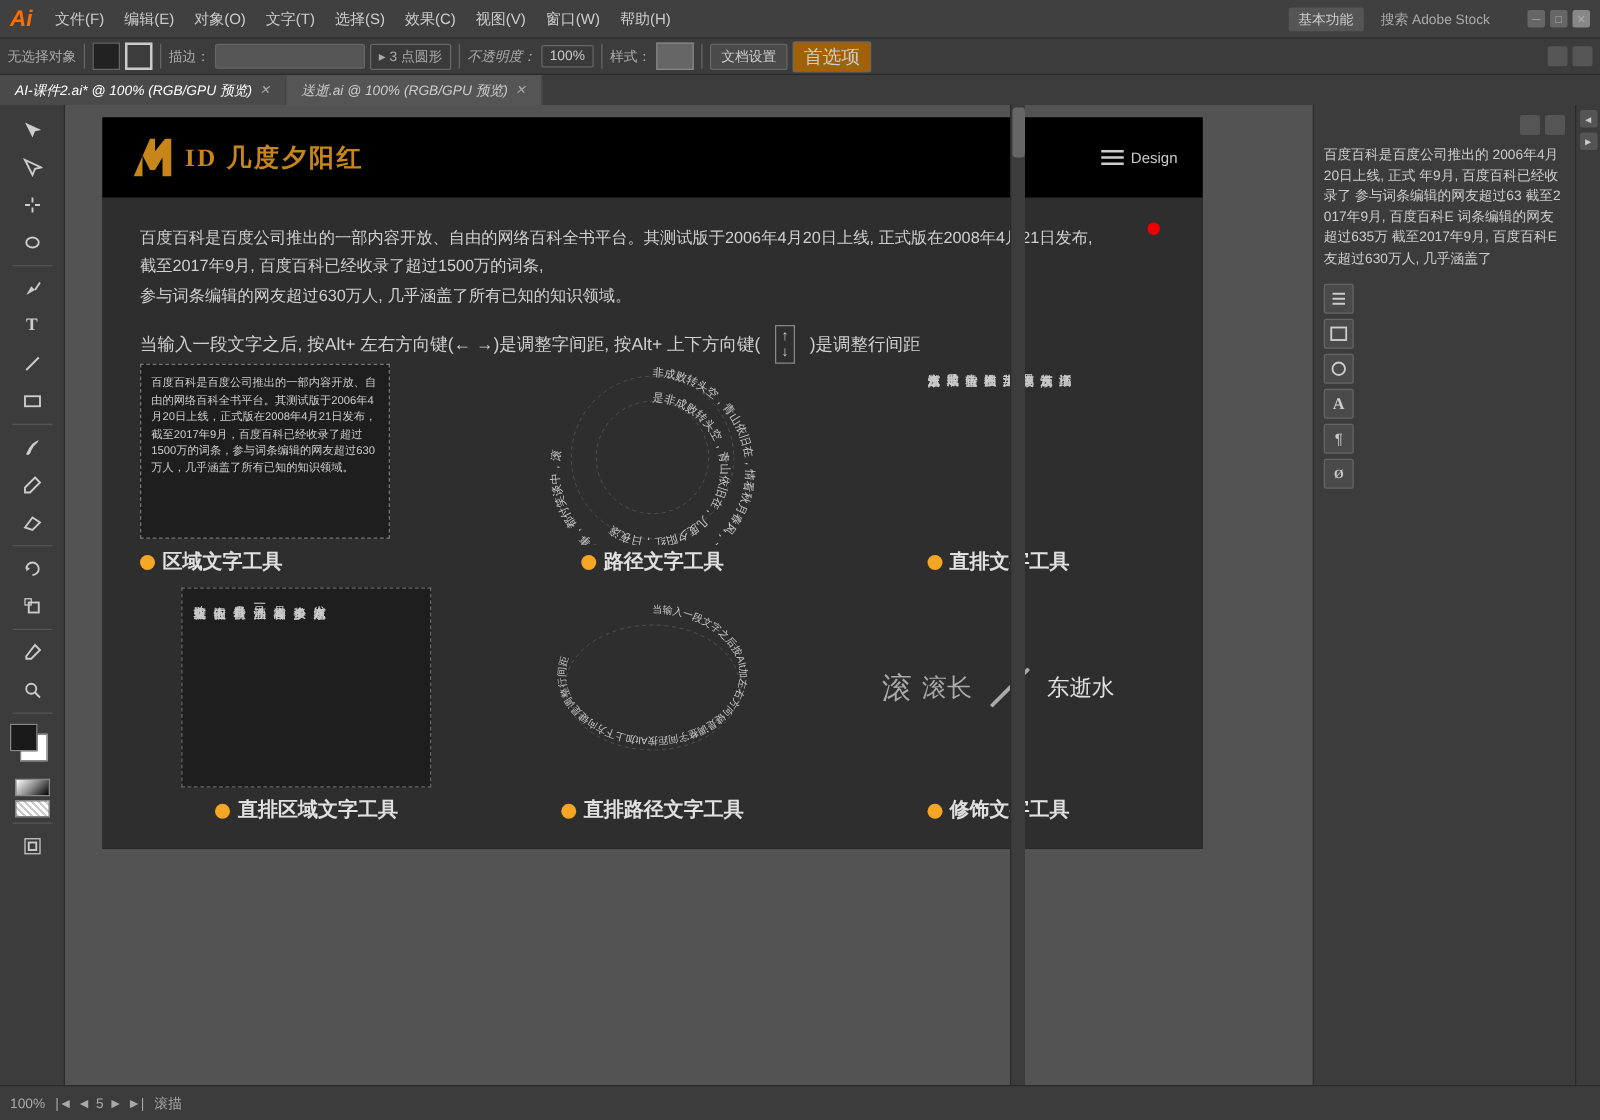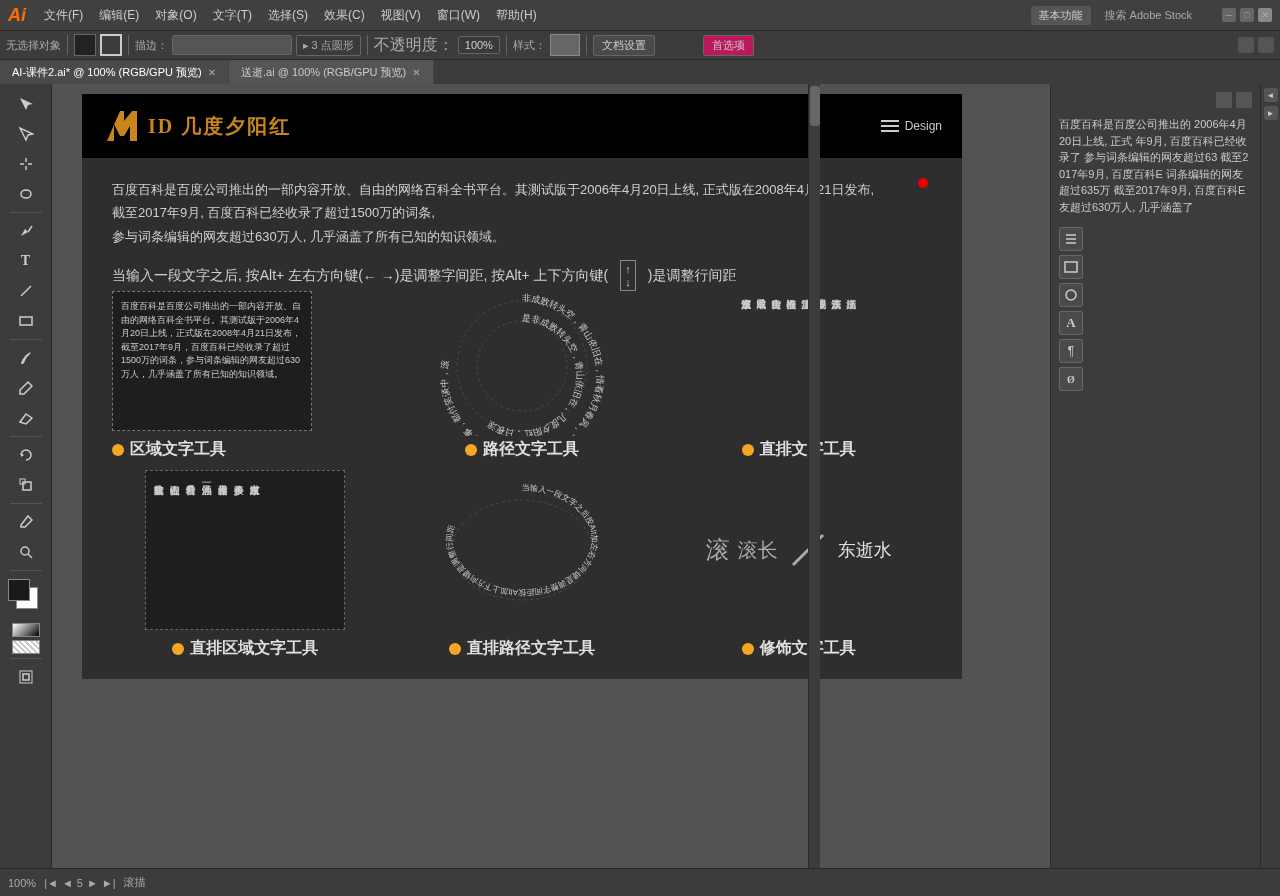--- a/index.html
+++ b/index.html
@@ -73,20 +73,21 @@
       margin: 0 2px;
     }
 
     
     .tab-bar {
       width: 100%;
       height: 24px;
       background: #3c3c3c;
       display: flex;
       align-items: center;
+      font-style: italic;
     }
     .tab {
       height: 24px;
       padding: 0 12px;
       font-size: 11px;
       color: #cccccc;
       background: #555;
       border-right: 1px solid #444;
       display: flex;
       align-items: center;
@@ -250,28 +251,28 @@
 <div class="toolbar">
   <span style="color:#aaa;font-size:11px;">无选择对象</span>
   <div class="toolbar-divider"></div>
   <div style="width:22px;height:22px;background:#222;border:1px solid #666;"></div>
   <div style="width:22px;height:22px;background:transparent;border:2px solid #ccc;"></div>
   <div class="toolbar-divider"></div>
   <span style="color:#aaa;font-size:11px;">描边：</span>
   <input class="toolbar-select" style="width: 120px;" value="">
   <span style="color:#aaa;font-size:11px;background:#3a3a3a;padding:2px 6px;border:1px solid #666;border-radius:2px;cursor:pointer;">▸ 3 点圆形</span>
   <div class="toolbar-divider"></div>
-  <span style="color:#aaa;font-size:16px;">不透明度：</span>
+  <span style="color:#aaa;font-size:11px;font-style:italic;">不透明度：</span>
   <span style="color:#ccc;font-size:11px;background:#3a3a3a;padding:2px 6px;border:1px solid #666;border-radius:2px;cursor:pointer;">100%</span>
   <div class="toolbar-divider"></div>
   <span style="color:#aaa;font-size:11px;">样式：</span>
   <div style="width:30px;height:22px;background:#666;border:1px solid #888;cursor:pointer;"></div>
   <div class="toolbar-divider"></div>
   <span style="color:#ccc;font-size:11px;background:#4a4a4a;padding:2px 8px;border:1px solid #666;border-radius:2px;cursor:pointer;">文档设置</span>
-  <span style="color:#ccc;font-size:11px;background:#be185d;padding:2px 8px;border:1px solid #666;border-radius:2px;cursor:pointer;margin-left:44px;">首选项</span>
+  <span style="color:#ccc;font-size:15px;background:#a16207;padding:2px 8px;border:1px solid #666;border-radius:2px;cursor:pointer;">首选项</span>
   <div style="margin-left:auto;display:flex;gap:4px;">
     <div style="width:16px;height:16px;background:#555;border-radius:2px;cursor:pointer;"></div>
     <div style="width:16px;height:16px;background:#555;border-radius:2px;cursor:pointer;"></div>
   </div>
 </div>
 
 <div class="tab-bar">
   <div class="tab active">
     <span>AI-课件2.ai* @ 100% (RGB/GPU 预览)</span>
     <span class="tab-close">✕</span>

